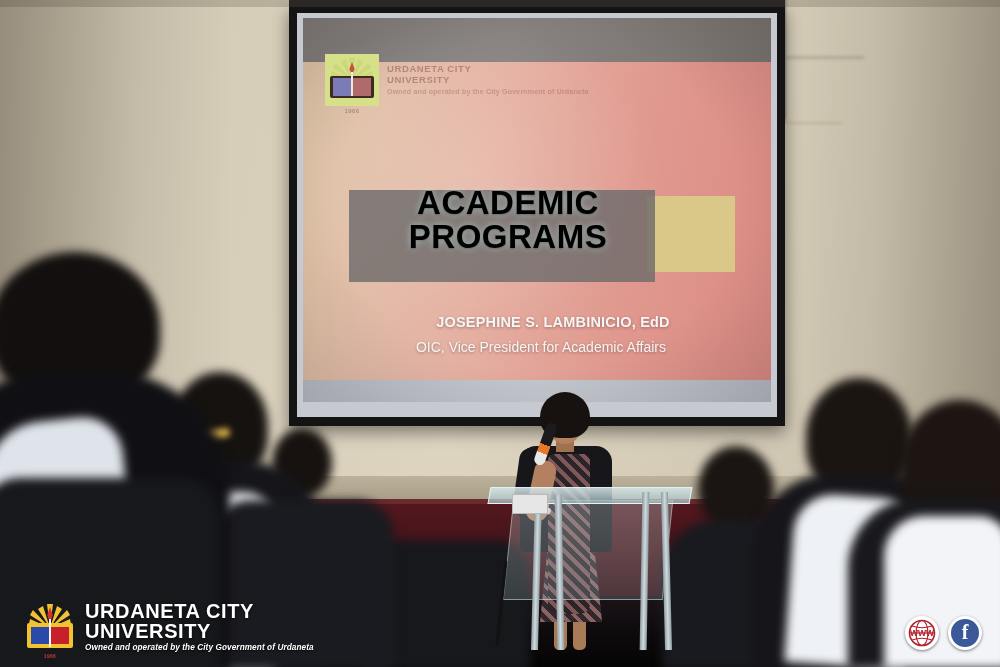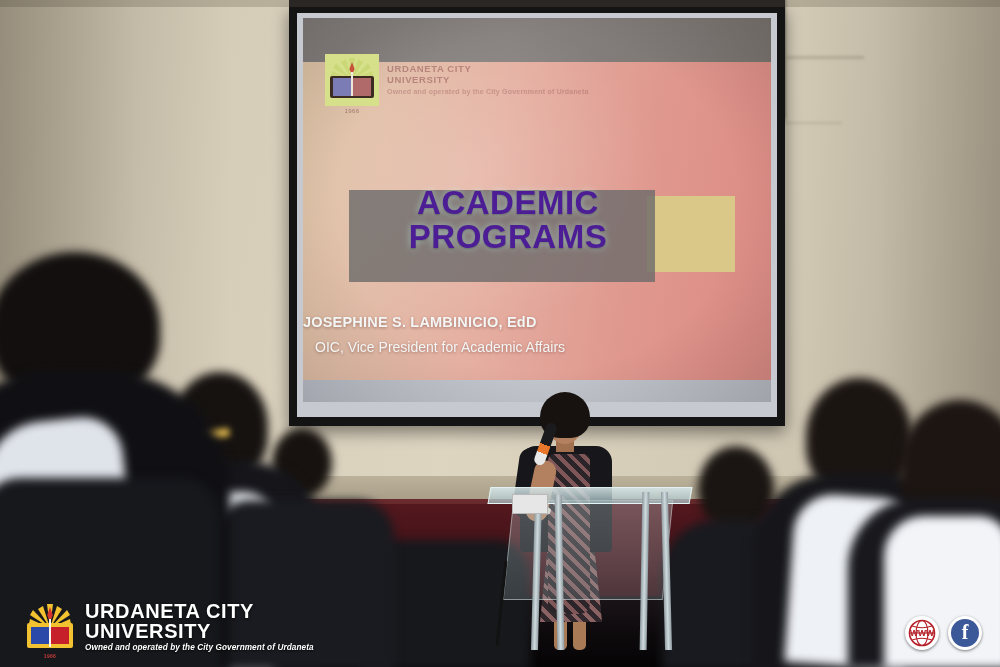--- a/index.html
+++ b/index.html
@@ -176,34 +176,35 @@
   }
   .title-text {
     position: absolute; left: 40px; top: 168px;
     width: 330px;
     z-index: 5;
     text-align: center;
     font-size: 33px;
     font-weight: 700;
     line-height: 1.04;
     letter-spacing: .5px;
-    color: #4c1d95;
+    color: #000000;
     text-shadow: 0 0 7px rgba(200,255,250,.55), 0 1px 2px rgba(0,0,0,.35);
   }
 
   .speaker-name {
     position: absolute; left: 0; top: 296px; width: 500px;
-    text-align: left;
+    text-align: center;
     z-index: 5;
     font-size: 14.5px; font-weight: 700; letter-spacing: .2px;
     color: #f3f6f4;
     text-shadow: 0 1px 3px rgba(90,40,40,.45);
   }
   .speaker-role {
-    position: absolute; left: 12px; top: 321px; width: 468px;
+    position: absolute; left: 4px; top: 321px; width: 468px;
+    text-align: center;
     z-index: 5;
     font-size: 14px; font-weight: 400;
     color: #f3f6f4;
     text-shadow: 0 1px 3px rgba(90,40,40,.45);
   }
 
   
   .speaker-wrap { position: absolute; left: 496px; top: 388px; width: 200px; height: 260px; }
 
   .sp-hair {

